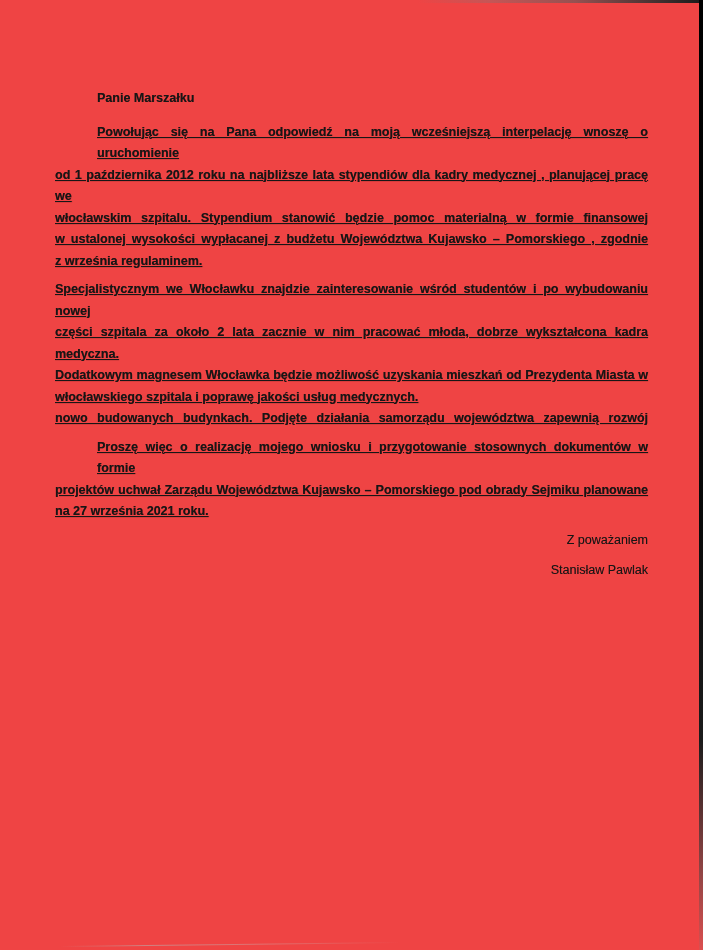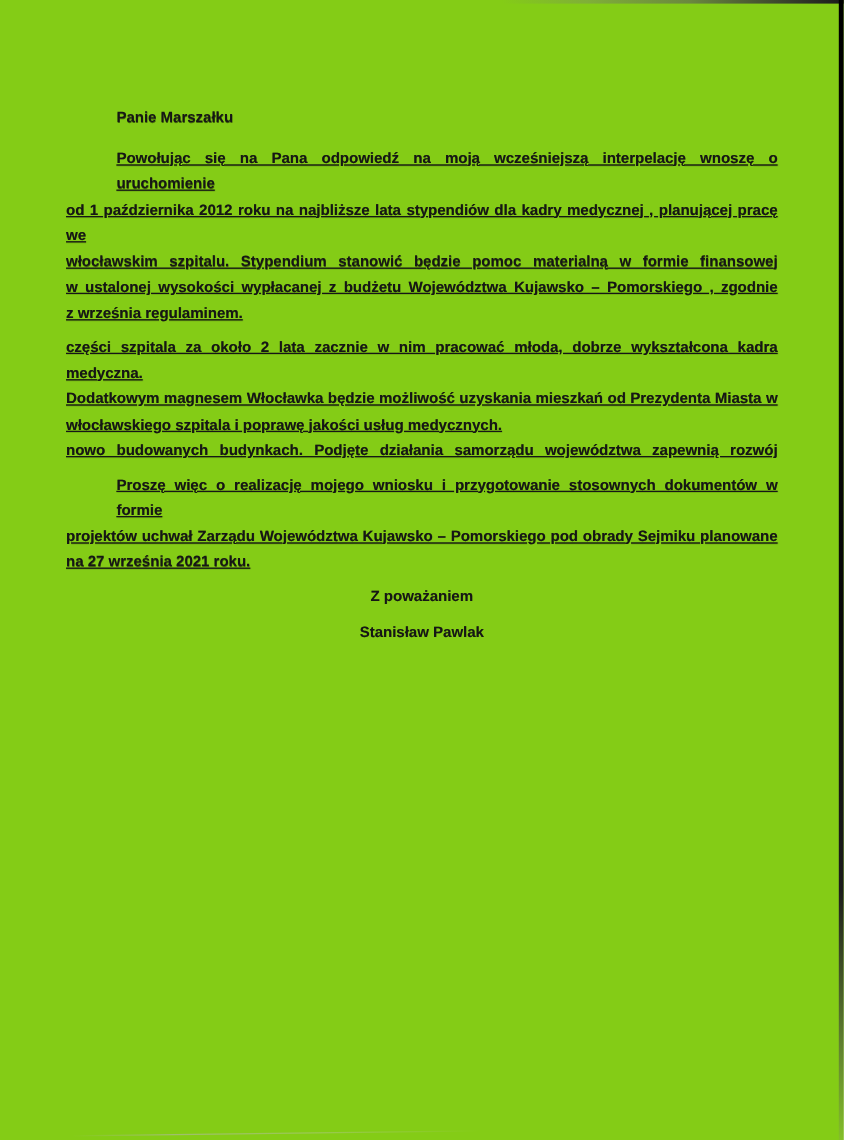--- a/index.html
+++ b/index.html
@@ -10,21 +10,21 @@
     width: 703px;
     height: 950px;
     position: relative;
     overflow: hidden;
     background: #ffffff;
     font-family: "Liberation Sans", sans-serif;
   }
   .page {
     position: absolute;
     inset: 0;
-    background: #84cc16;
+    background: #ef4444;
   }
   .letter {
     position: absolute;
     left: 55px;
     top: 88px;
     width: 593px;
     color: #161616;
     font-size: 12.5px;
     line-height: 21.5px;
     font-weight: 700;
@@ -42,22 +42,22 @@
     text-align: justify;
     text-align-last: justify;
   }
   .ln.first {
     padding-left: 42px;
   }
   .ln.last {
     text-align-last: left;
   }
   .closing-block {
-    text-align: center;
-    font-weight: 700;
+    text-align: right;
+    font-weight: 400;
     text-shadow: 0.15px 0.15px 0.3px rgba(0,0,0,0.4);
   }
   .closing-line {
     margin-bottom: 8.5px;
   }
   
   .edge-right {
     position: absolute;
     top: 0;
     right: 0;
@@ -108,20 +108,21 @@
 
     <div class="para">
       <div class="ln first">Powołując się na Pana odpowiedź na moją wcześniejszą interpelację wnoszę o uruchomienie</div>
       <div class="ln">od 1 października 2012 roku na najbliższe lata stypendiów dla kadry medycznej , planującej pracę we</div>
       <div class="ln">włocławskim szpitalu.  Stypendium stanowić będzie pomoc materialną w formie finansowej</div>
       <div class="ln">w ustalonej wysokości wypłacanej z budżetu Województwa Kujawsko – Pomorskiego , zgodnie</div>
       <div class="ln last">z września regulaminem.</div>
     </div>
 
     <div class="para">
+      <div class="ln">Specjalistycznym we Włocławku znajdzie zainteresowanie wśród studentów i po wybudowaniu nowej</div>
       <div class="ln">części szpitala za około 2 lata zacznie w nim pracować młoda, dobrze wykształcona kadra medyczna.</div>
       <div class="ln">Dodatkowym magnesem Włocławka będzie możliwość uzyskania mieszkań od Prezydenta Miasta w</div>
       <div class="ln last">włocławskiego szpitala i poprawę jakości usług medycznych.</div>
       <div class="ln">nowo budowanych budynkach. Podjęte działania samorządu województwa zapewnią rozwój</div>
     </div>
 
     <div class="para">
       <div class="ln first">Proszę więc o realizację mojego wniosku i przygotowanie stosownych dokumentów w formie</div>
       <div class="ln">projektów uchwał Zarządu Województwa Kujawsko – Pomorskiego pod obrady Sejmiku planowane</div>
       <div class="ln last">na 27 września 2021 roku.</div>

